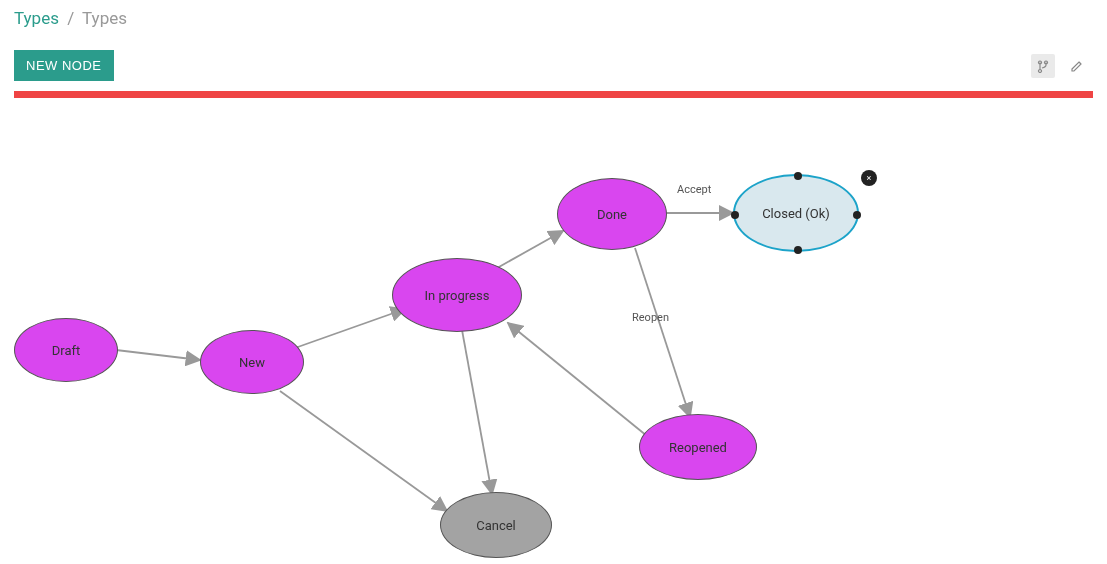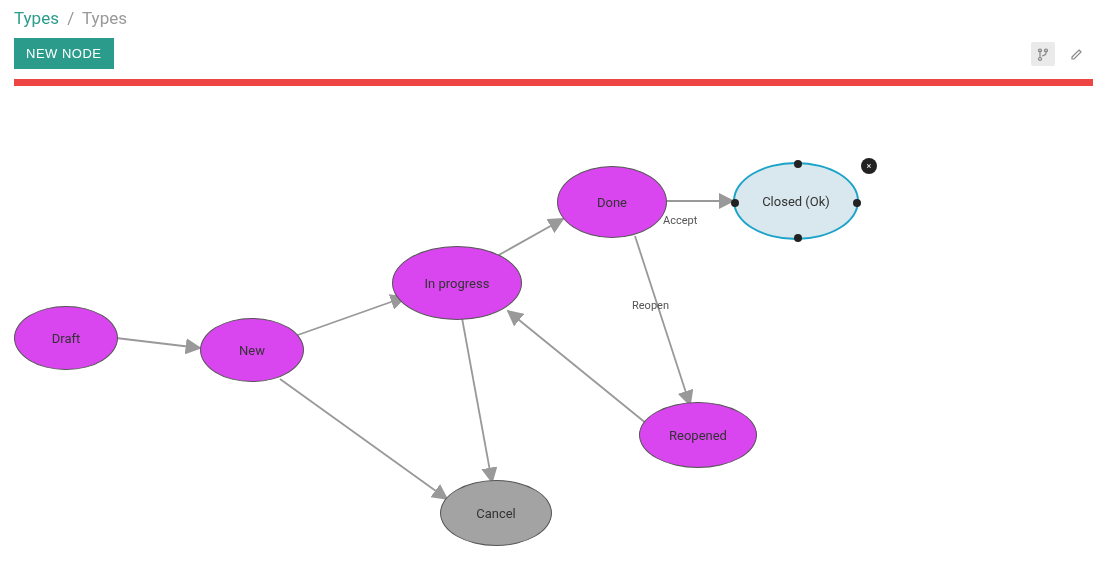--- a/index.html
+++ b/index.html
@@ -9,21 +9,21 @@
     width: 1107px;
     height: 564px;
     overflow: hidden;
     position: relative;
   }
   .header {
     padding: 8px 14px 0 14px;
   }
   .breadcrumb {
     font-size: 17px;
-    margin-bottom: 10px;
+    margin-bottom: 22px;
   }
   .breadcrumb .bc-link {
     color: #2b9c8c;
     cursor: pointer;
   }
   .breadcrumb .bc-sep {
     color: #999;
     margin: 0 4px;
   }
   .breadcrumb .bc-current {
@@ -169,21 +169,21 @@
 
     <line x1="635" y1="150" x2="690" y2="319" stroke="#999" stroke-width="1.8" marker-end="url(#arrow)"></line>
 
     <line x1="647" y1="338" x2="508" y2="225" stroke="#999" stroke-width="1.8" marker-end="url(#arrow)"></line>
 
     <line x1="280" y1="293" x2="447" y2="413" stroke="#999" stroke-width="1.8" marker-end="url(#arrow)"></line>
 
     <line x1="462" y1="232" x2="492" y2="396" stroke="#999" stroke-width="1.8" marker-end="url(#arrow)"></line>
   </svg>
 
-  <div class="edge-label" style="left:663px; top:85px;margin-top:43px;">Accept</div>
+  <div class="edge-label" style="left:677px; top:85px;">Accept</div>
   <div class="edge-label" style="left:632px; top:213px;">Reopen</div>
 
   <div class="node" style="left:14px; top:220px; width:104px; height:64px;">
     <span>Draft</span>
   </div>
 
   <div class="node" style="left:392px; top:160px; width:130px; height:74px;">
     <span>In progress</span>
   </div>
 

